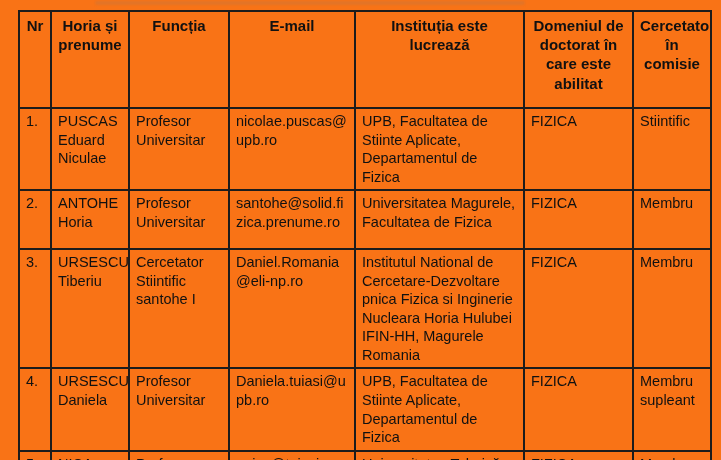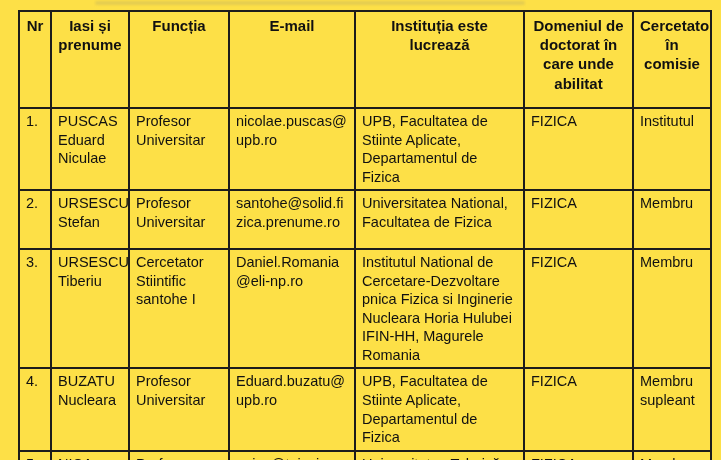--- a/index.html
+++ b/index.html
@@ -6,21 +6,21 @@
     margin: 0;
     padding: 0;
     background: #ffffff;
     font-family: "Liberation Sans", "DejaVu Sans", sans-serif;
     color: #111111;
   }
   .page {
     position: relative;
     width: 721px;
     height: 460px;
-    background: #fde047;
+    background: #f97316;
     overflow: hidden;
   }
   .scan-artifact {
     position: absolute;
     left: 95px;
     top: 1px;
     width: 430px;
     height: 4px;
     background: rgba(120,120,120,0.18);
     border-radius: 2px;
@@ -71,61 +71,61 @@
       <col style="width:78px">
       <col style="width:100px">
       <col style="width:126px">
       <col style="width:169px">
       <col style="width:109px">
       <col style="width:78px">
     </colgroup>
     <thead>
       <tr class="header-row">
         <th>Nr</th>
-        <th>Iasi și prenume</th>
+        <th>Horia și prenume</th>
         <th>Funcția</th>
         <th>E-mail</th>
         <th>Instituția este lucrează</th>
-        <th>Domeniul de doctorat în care unde abilitat</th>
+        <th>Domeniul de doctorat în care este abilitat</th>
         <th>Cercetator în comisie</th>
       </tr>
     </thead>
     <tbody>
       <tr class="row-1">
         <td class="cell-nr">1.</td>
         <td>PUSCAS Eduard Niculae</td>
         <td>Profesor Universitar</td>
         <td class="cell-email">nicolae.puscas@upb.ro</td>
         <td>UPB, Facultatea de Stiinte Aplicate, Departamentul de Fizica</td>
         <td>FIZICA</td>
-        <td>Institutul</td>
+        <td>Stiintific</td>
       </tr>
       <tr class="row-2">
         <td class="cell-nr">2.</td>
-        <td>URSESCU Stefan</td>
+        <td>ANTOHE Horia</td>
         <td>Profesor Universitar</td>
         <td class="cell-email">santohe@solid.fizica.prenume.ro</td>
-        <td>Universitatea National, Facultatea de Fizica</td>
+        <td>Universitatea Magurele, Facultatea de Fizica</td>
         <td>FIZICA</td>
         <td>Membru</td>
       </tr>
       <tr class="row-3">
         <td class="cell-nr">3.</td>
         <td>URSESCU Tiberiu</td>
         <td>Cercetator Stiintific santohe I</td>
         <td class="cell-email">Daniel.Romania@eli-np.ro</td>
         <td>Institutul National de Cercetare-Dezvoltare pnica Fizica si Inginerie Nucleara Horia Hulubei IFIN-HH, Magurele Romania</td>
         <td>FIZICA</td>
         <td>Membru</td>
       </tr>
       <tr class="row-4">
         <td class="cell-nr">4.</td>
-        <td>BUZATU Nucleara</td>
+        <td>URSESCU Daniela</td>
         <td>Profesor Universitar</td>
-        <td class="cell-email">Eduard.buzatu@upb.ro</td>
+        <td class="cell-email">Daniela.tuiasi@upb.ro</td>
         <td>UPB, Facultatea de Stiinte Aplicate, Departamentul de Fizica</td>
         <td>FIZICA</td>
         <td>Membru supleant</td>
       </tr>
       <tr class="row-5">
         <td class="cell-nr">5.</td>
         <td>NICA Petru Eduard</td>
         <td>Profesor Universitar</td>
         <td class="cell-email">pnica@tuiasi.ro</td>
         <td>Universitatea Tehnică „Ghe. Asachi”, Iasi</td>

